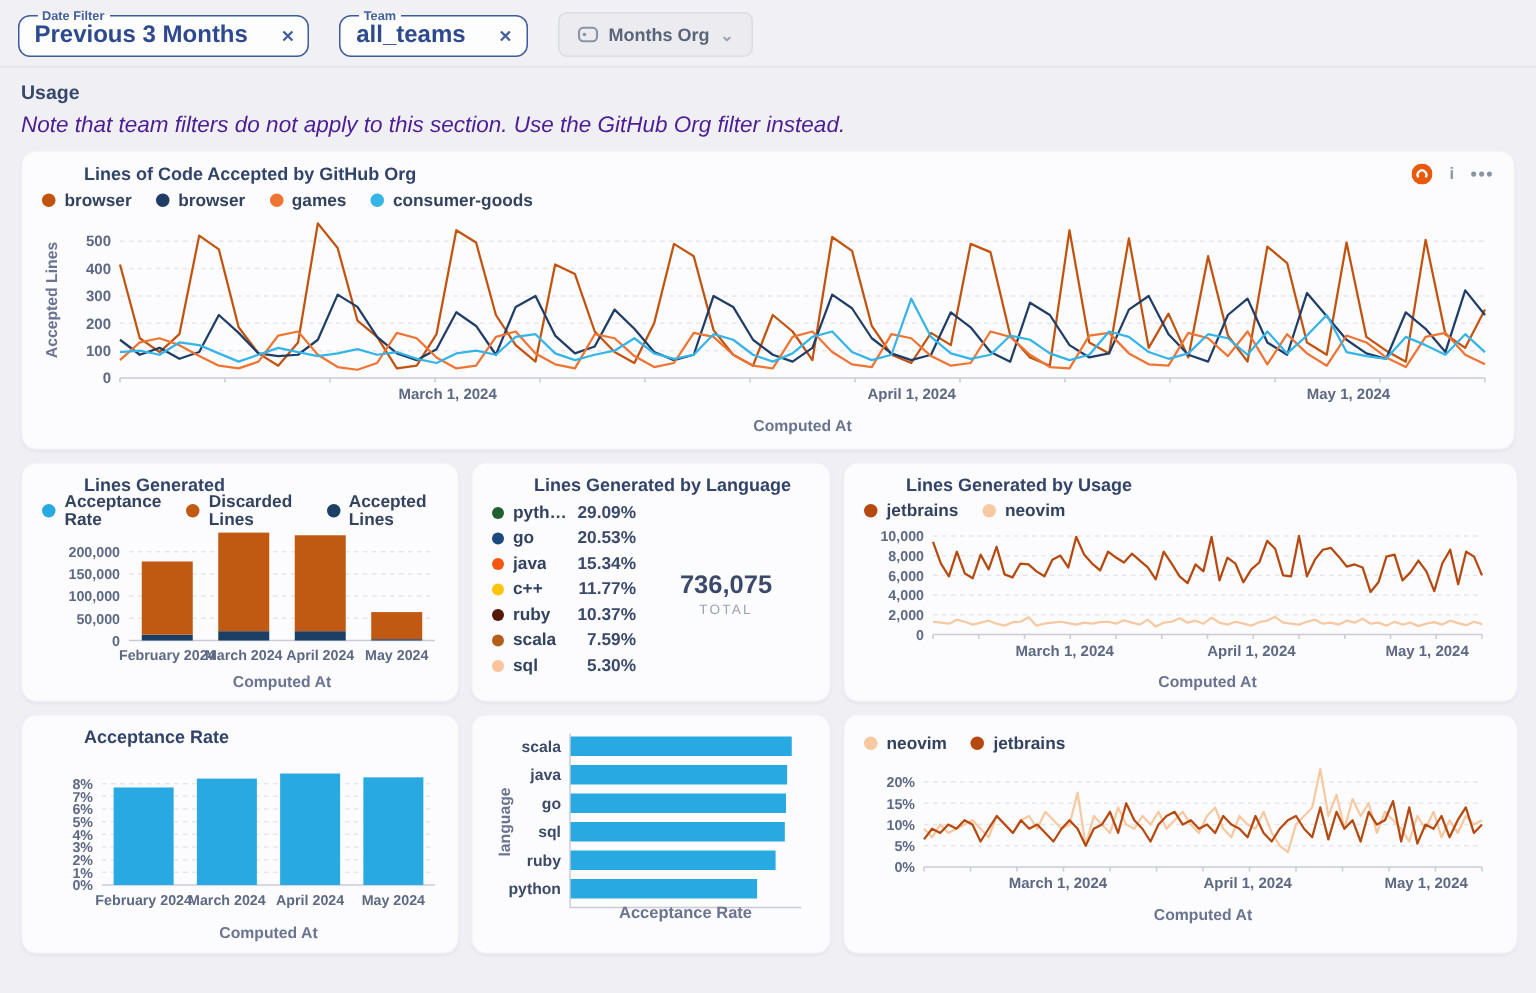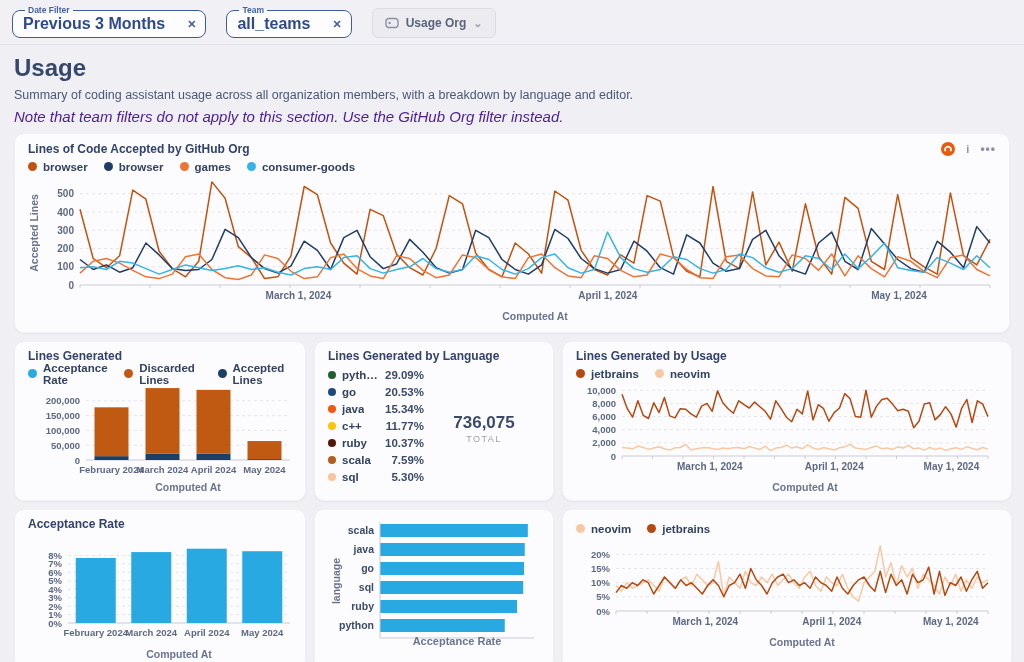--- a/index.html
+++ b/index.html
@@ -6,28 +6,28 @@
   body{width:1024px;height:662px;background:#efeff4;font-family:"Liberation Sans",sans-serif;color:#3a4a6e;overflow:hidden;}
   .topbar{display:flex;align-items:flex-end;gap:20px;padding:6px 12px;height:32px;background:#f1f1f5;border-bottom:1px solid #e0e4ec;}
   fieldset.pill{border:1.6px solid #3d5c9c;border-radius:8px;background:#fdfdfe;margin:0;padding:0 9px 4px 10px;cursor:pointer;}
   fieldset.pill legend{font-size:8.5px;font-weight:bold;color:#44609c;padding:0 3px;margin-left:2px;}
   .pill-row{display:flex;align-items:center;}
   .pill-value{font-size:16px;font-weight:bold;color:#2e4a8e;}
   .pill-x{color:#44609c;font-size:11px;font-weight:bold;margin-left:22px;cursor:pointer;}
   .orgbtn{display:flex;align-items:center;gap:7px;background:#ebebf0;border:1px solid #dcdde4;border-radius:6px;height:30px;padding:0 12px;font-size:12px;font-weight:bold;color:#5b6579;cursor:pointer;}
   .chev{color:#9aa1b2;font-size:11px;}
   .content{padding:0 14px;}
-  h1{font-size:24px;margin:9px 0 0;color:#36476c;}
+  h1{font-size:13px;margin:9px 0 0;color:#36476c;}
   .subtitle{font-size:12.5px;color:#4c5875;margin-top:6px;}
   .note{font-size:15px;font-style:italic;color:#4c1d95;margin-top:6px;}
   .card{background:#fcfcfe;border:1px solid #f1f1f5;border-radius:10px;box-shadow:0 1px 2px rgba(40,40,80,.05);padding:8px 13px;box-sizing:border-box;}
   .bigcard{margin-top:8px;height:200px;}
   .grid{display:grid;grid-template-columns:292px 240px 1fr;gap:8px;margin-top:8px;}
   .grid .card{height:160px;}
-  .card-head{display:flex;align-items:center;}
+  .card-head{display:flex;align-items:center;margin-left:28px;}
   .card-title{font-size:12px;font-weight:bold;color:#32436a;line-height:13px;}
   .head-icons{margin-left:auto;display:flex;align-items:center;gap:11px;}
   .info-i{color:#8a93a6;font-size:11px;font-weight:bold;cursor:pointer;}
   .dots{color:#8a93a6;font-size:12px;font-weight:bold;letter-spacing:1px;cursor:pointer;}
   .legend{display:flex;gap:16px;align-items:center;margin-top:4px;height:13px;}
   .legend .li{display:flex;align-items:center;gap:6px;font-size:11.5px;font-weight:bold;color:#33425f;cursor:pointer;}
   .dot{width:9px;height:9px;border-radius:50%;display:inline-block;flex:none;}
   svg text{font-family:"Liberation Sans",sans-serif;}
   .donut-wrap{display:flex;align-items:center;margin-top:3px;}
   .dlegend{width:96px;flex:none;}
@@ -53,28 +53,27 @@
     <div class="pill-row">
       <span class="pill-value">all_teams</span>
       <span class="pill-x">✕</span>
     </div>
   </fieldset>
   <button class="orgbtn">
     <svg width="14" height="12" viewBox="0 0 14 12">
       <rect x="1" y="1.5" width="12" height="9" rx="3" fill="none" stroke="#8a93a6" stroke-width="1.4"></rect>
       <circle cx="4.6" cy="6" r="1.2" fill="#8a93a6"></circle>
     </svg>
-    <span>Usage Org</span>
+    <span>Months Org</span>
     <span class="chev">⌄</span>
   </button>
 </div>
 
 <div class="content">
   <h1>Usage</h1>
-  <div class="subtitle">Summary of coding assistant usage across all organization members, with a breakdown by language and editor.</div>
   <div class="note">Note that team filters do not apply to this section. Use the GitHub Org filter instead.</div>
 
   <div class="card bigcard">
     <div class="card-head">
       <span class="card-title">Lines of Code Accepted by GitHub Org</span>
       <span class="head-icons">
         <svg width="14" height="14" viewBox="0 0 14 14">
           <circle cx="7" cy="7" r="7" fill="#e8590c"></circle>
           <path d="M4.6 9.2 A 2.9 2.9 0 1 1 9.4 9.2" fill="none" stroke="#ffffff" stroke-width="1.6"></path>
         </svg>

